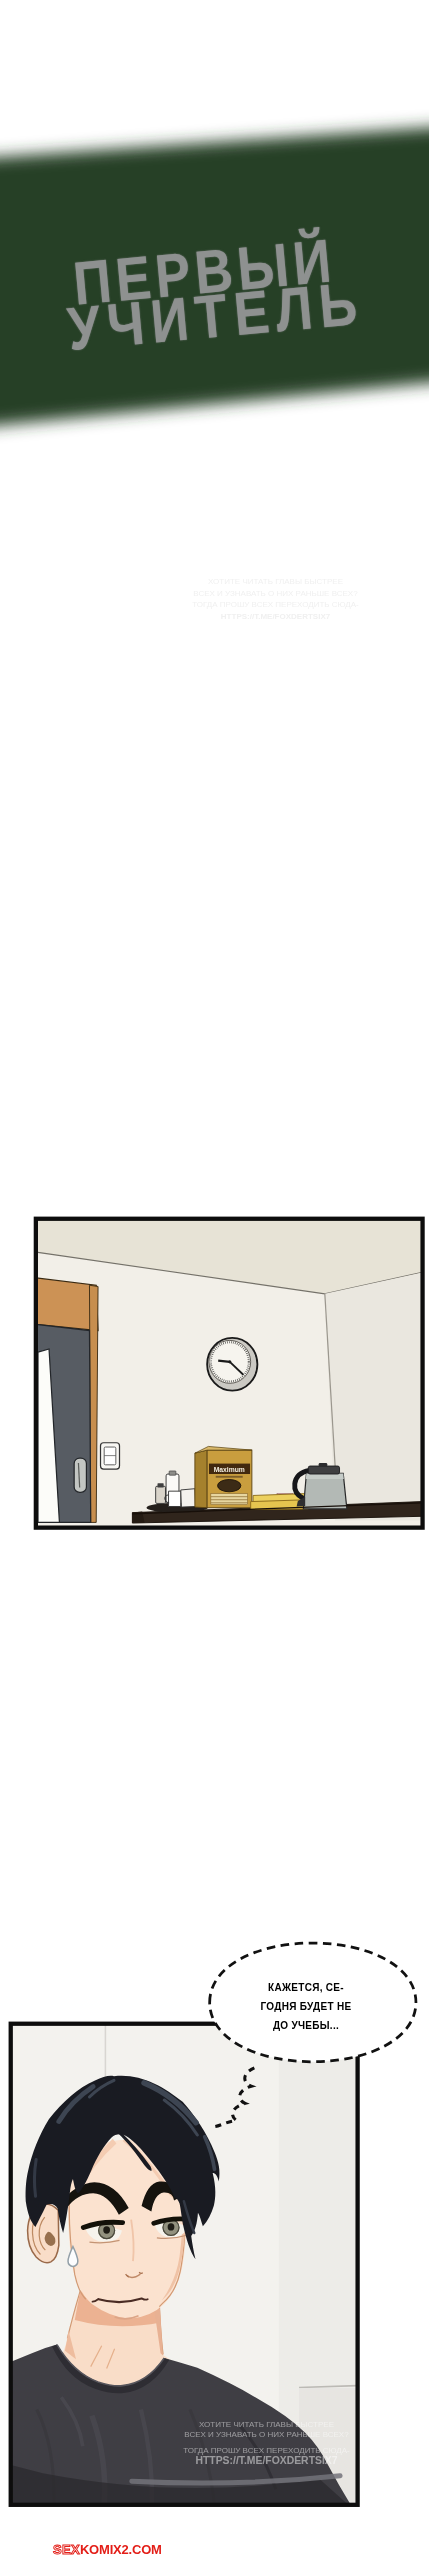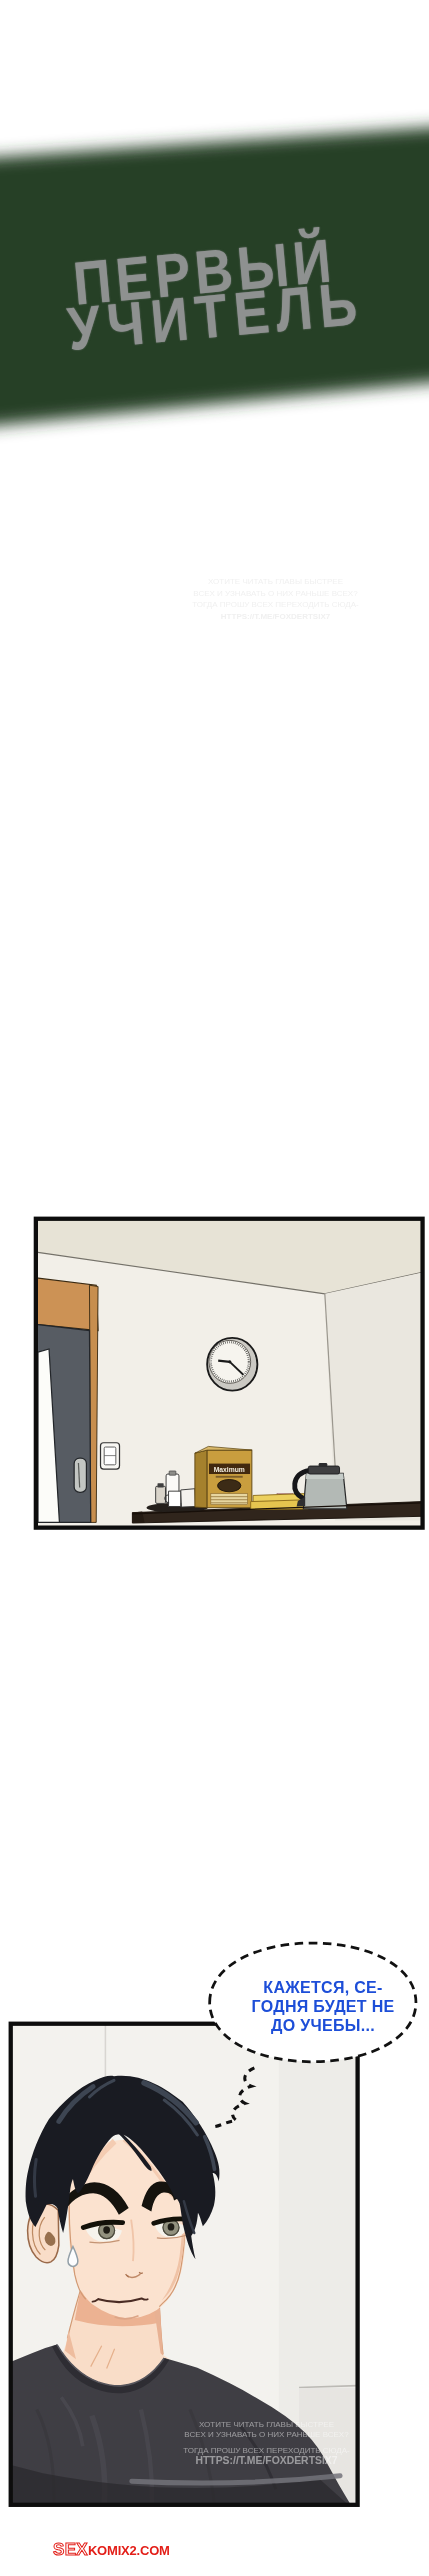--- a/index.html
+++ b/index.html
@@ -232,18 +232,18 @@
 
  <rect x="17.5" y="10.5" width="566" height="785" fill="none" stroke="#0d0d0d" stroke-width="7"></rect>
 </svg>
 
 <svg class="abs" style="left:196px;top:1932px;" width="233" height="202" viewBox="0 0 380 330">
   <path d="M22,115 C22,55 100,18 190,18 C280,18 359,55 359,115 C359,175 280,212 190,212 C100,212 22,175 22,115 Z" fill="#ffffff" stroke="#111111" stroke-width="4.5" stroke-dasharray="14 9"></path>
 
   <path d="M 95 222 C 72 232 78 248 90 252 C 68 258 66 274 80 280 C 58 286 54 300 66 308 C 46 310 36 320 24 318" fill="none" stroke="#111111" stroke-width="5" stroke-dasharray="10 9"></path>
 </svg>
 
-<div class="abs" style="left:231px;top:1978px;width:184px;text-align:center;font-weight:bold;font-size:16px;line-height:19px;letter-spacing:0.3px;color:#1d4ed8;">КАЖЕТСЯ, СЕ-<br>ГОДНЯ БУДЕТ НЕ<br>ДО УЧЕБЫ...</div>
+<div class="abs" style="left:214px;top:1978px;width:184px;text-align:center;font-weight:bold;font-size:10px;line-height:19px;letter-spacing:0.3px;color:#000000;">КАЖЕТСЯ, СЕ-<br>ГОДНЯ БУДЕТ НЕ<br>ДО УЧЕБЫ...</div>
 
 <div class="abs" style="left:156px;top:2420px;width:221px;text-align:center;color:rgba(255,255,255,0.48);font-size:8px;line-height:10.4px;">ХОТИТЕ ЧИТАТЬ ГЛАВЫ БЫСТРЕЕ<br>ВСЕХ И УЗНАВАТЬ О НИХ РАНЬШЕ ВСЕХ?<br><span style="display:inline-block;margin-top:4.9px;">ТОГДА ПРОШУ ВСЕХ ПЕРЕХОДИТЬ СЮДА-</span><br><b style="font-size:10.4px;">HTTPS://T.ME/FOXDERTSIX7</b></div>
 
-<div class="abs" style="left:53px;top:2542px;font-weight:bold;font-size:13px;line-height:16px;color:#e31e18;letter-spacing:-0.2px;"><span style="font-size:17px;color:#ffffff;-webkit-text-stroke:1px #e31e18;letter-spacing:0.3px;">SEX</span>KOMIX2.COM</div>
+<div class="abs" style="left:53px;top:2542px;font-weight:bold;font-size:13px;line-height:16px;color:#e31e18;letter-spacing:-0.2px;"><span style="font-size:13px;color:#ffffff;-webkit-text-stroke:1px #e31e18;letter-spacing:0.3px;">SEX</span>KOMIX2.COM</div>
 
 
 </body></html>

